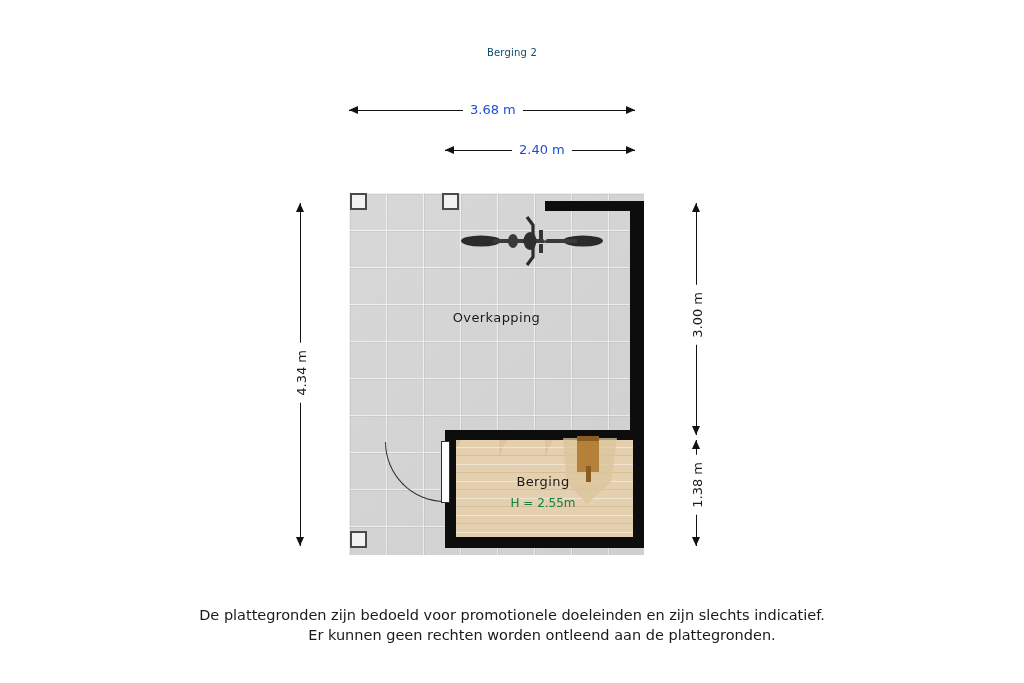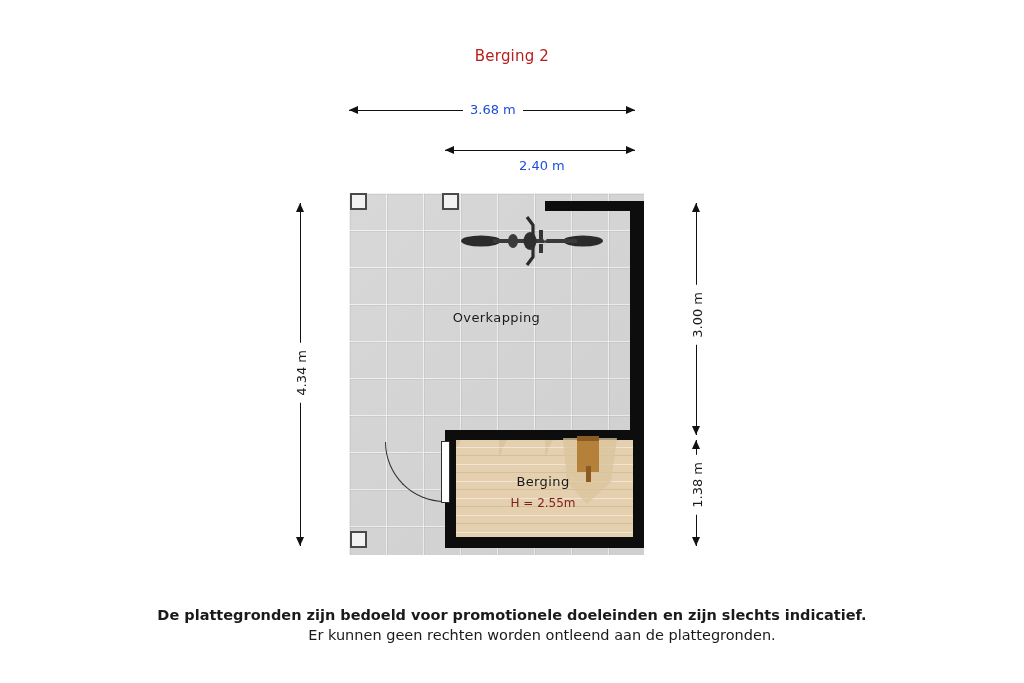--- a/index.html
+++ b/index.html
@@ -20,23 +20,23 @@
     inset: 0;
   }
 
   
   .title {
     position: absolute;
     top: 47px;
     left: 0;
     width: 1024px;
     text-align: center;
-    font-size: 15px;
+    font-size: 10px;
     letter-spacing: 0.2px;
-    color: #b91c1c;
+    color: #0c4a6e;
   }
 
   
   .dim-h {
     position: absolute;
     height: 1px;
     background: #111;
   }
   .dim-v {
     position: absolute;
@@ -174,21 +174,21 @@
     position: absolute;
     font-size: 13px;
     color: #1a1a1a;
     text-align: center;
     white-space: nowrap;
     letter-spacing: 0.4px;
   }
   .room-sub {
     position: absolute;
     font-size: 12px;
-    color: #7f1d1d;
+    color: #15803d;
     text-align: center;
     white-space: nowrap;
   }
 
   
   .bike {
     position: absolute;
     left: 110px;
     top: 20px;
     width: 150px;
@@ -203,42 +203,42 @@
   
   .footer {
     position: absolute;
     left: 0;
     width: 1024px;
     text-align: center;
     font-size: 14.5px;
     color: #1a1a1a;
     line-height: 22px;
   }
-  .footer-l1 { top: 604px; font-weight: bold; }
+  .footer-l1 { top: 604px; }
   .footer-l2 { top: 624px; padding-left: 30px; }
 </style>
 </head>
 <body>
 
 <div class="page">
 
   <div class="title">Berging 2</div>
 
   <div>
     <div class="dim-h" style="left:349px; top:110px; width:286px;"></div>
     <div class="arrow arr-left" style="left:349px; top:106px;"></div>
     <div class="arrow arr-right" style="left:626px; top:106px;"></div>
     <div class="dim-label" style="left:463px; top:102px;">3.68 m</div>
   </div>
 
   <div>
     <div class="dim-h" style="left:445px; top:150px; width:190px;"></div>
     <div class="arrow arr-left" style="left:445px; top:146px;"></div>
     <div class="arrow arr-right" style="left:626px; top:146px;"></div>
-    <div class="dim-label" style="left:512px; top:142px;margin-top:16px;">2.40 m</div>
+    <div class="dim-label" style="left:512px; top:142px;">2.40 m</div>
   </div>
 
   <div>
     <div class="dim-v" style="left:300px; top:203px; width:1px; height:343px;"></div>
     <div class="arrow arr-up" style="left:296px; top:203px;"></div>
     <div class="arrow arr-down" style="left:296px; top:537px;"></div>
     <div class="dim-label-v" style="left:294px; top:343px;">4.34 m</div>
   </div>
 
   <div>

